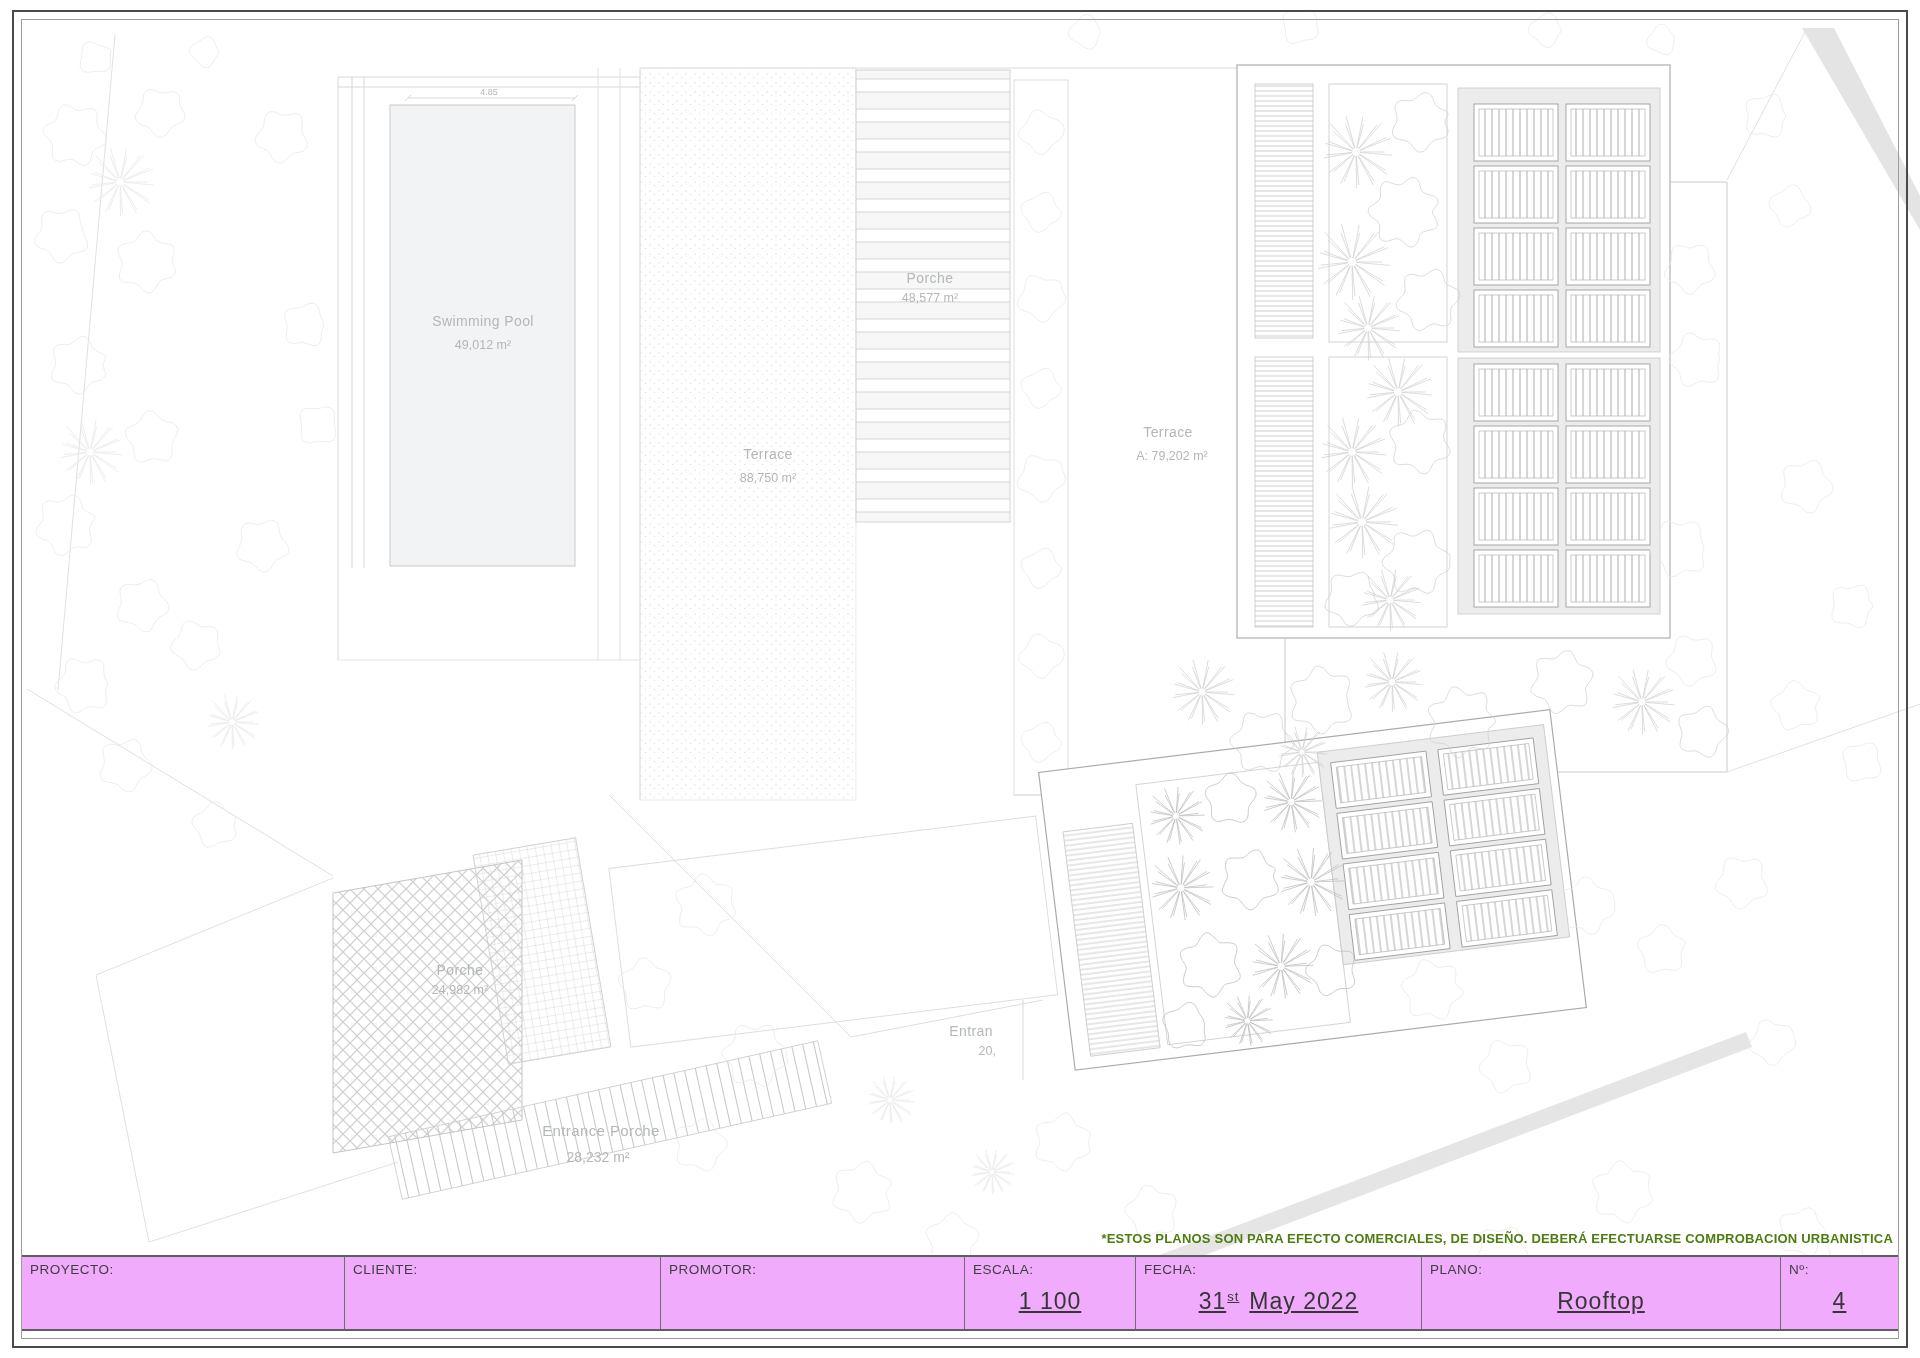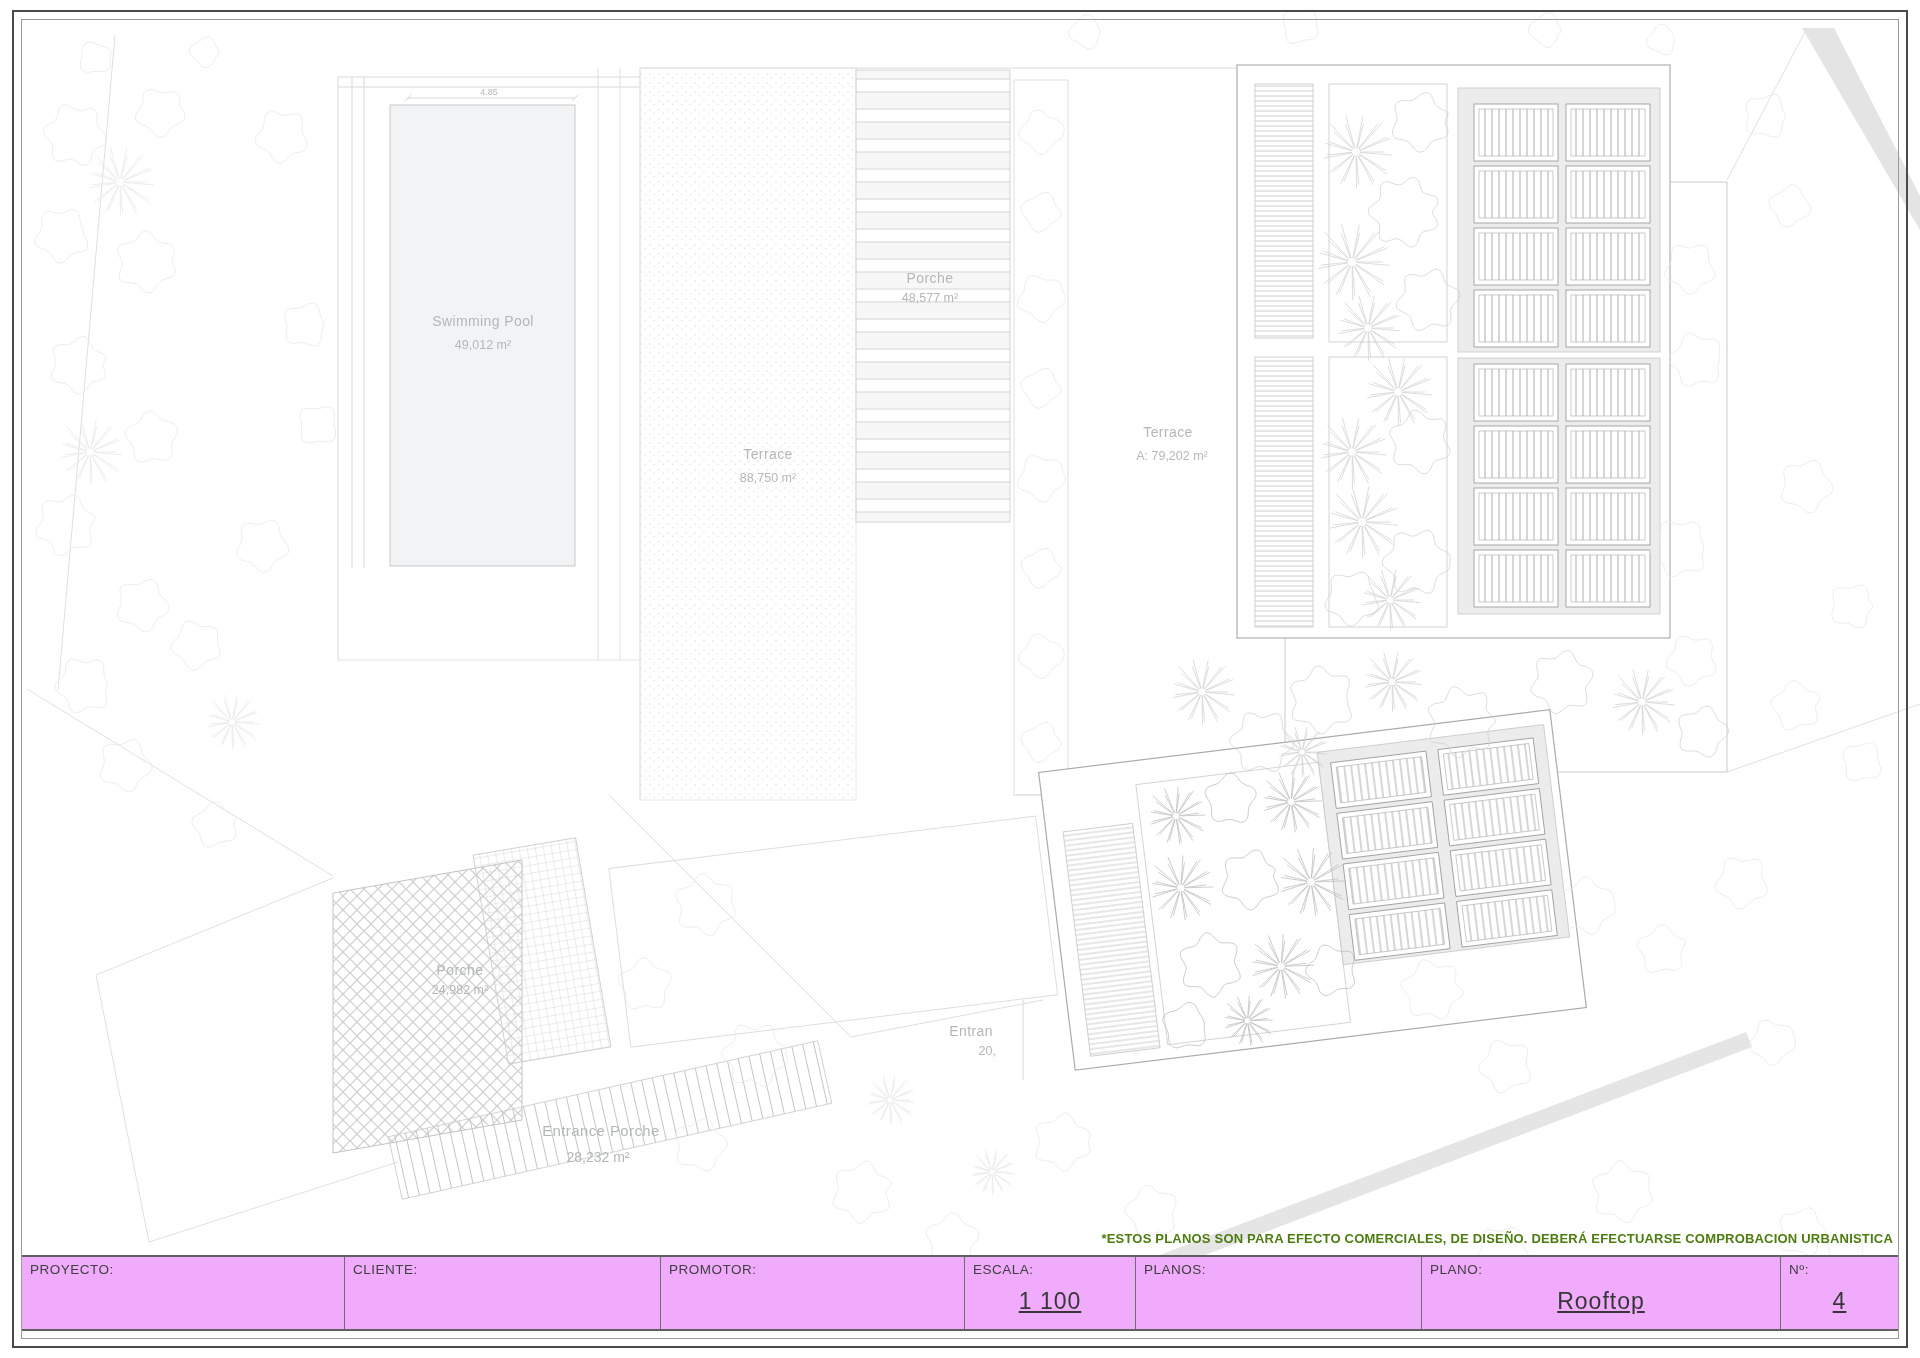--- a/index.html
+++ b/index.html
@@ -572,21 +572,26 @@
     </div>
     <div class="tb-cell" style="width:304px">
       <div class="tb-label">PROMOTOR:</div>
       <div class="tb-value"></div>
     </div>
     <div class="tb-cell" style="width:171px">
       <div class="tb-label">ESCALA:</div>
       <div class="tb-value">1 100</div>
     </div>
     <div class="tb-cell" style="width:286px">
-      <div class="tb-label">PLANOS:</div>
+      <div class="tb-label">FECHA:</div>
+      <div class="tb-value">
+          <span>31</span>
+          <sup>st</sup>
+          <span class="rest">May 2022</span>
+        </div>
     </div>
     <div class="tb-cell" style="width:359px">
       <div class="tb-label">PLANO:</div>
       <div class="tb-value">Rooftop</div>
     </div>
     <div class="tb-cell" style="width:117px">
       <div class="tb-label">Nº:</div>
       <div class="tb-value">4</div>
     </div>
   </div>

